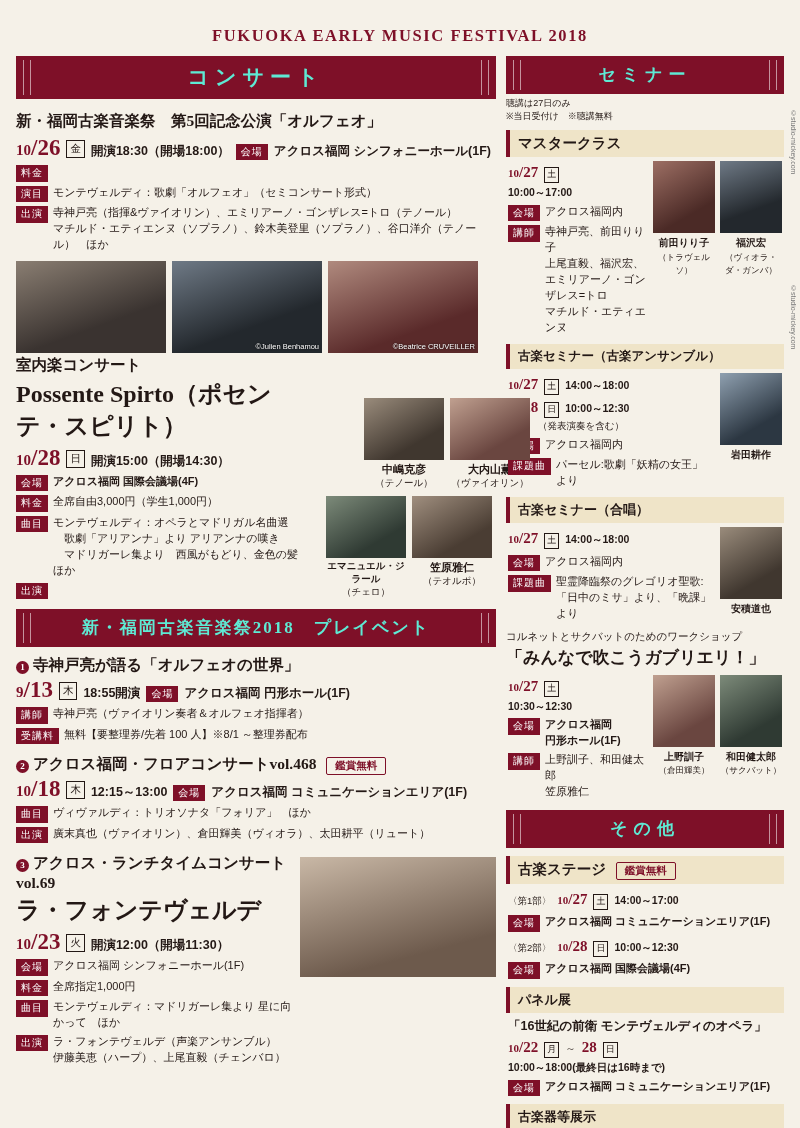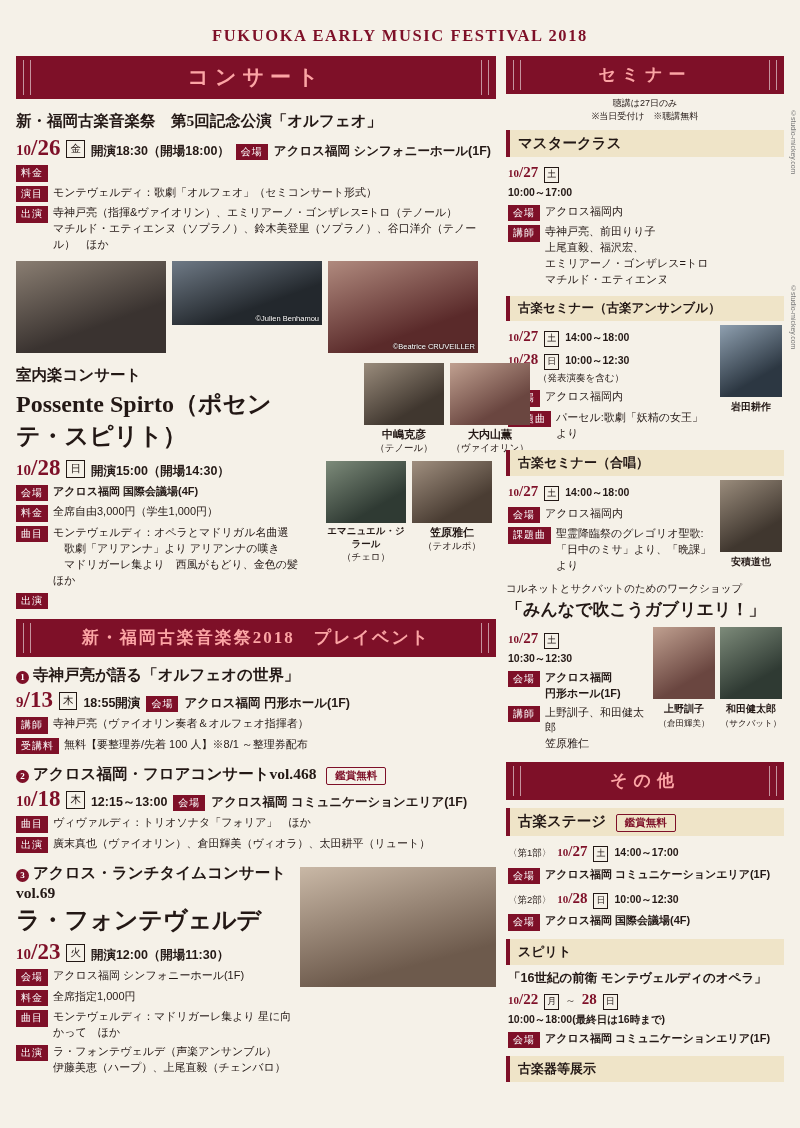--- a/index.html
+++ b/index.html
@@ -22,21 +22,21 @@
     color:#7e1028;
   }
 
   
   .cols { display:flex; padding:0 16px; gap:10px; }
   .col-left { width:480px; }
   .col-right { width:278px; }
 
   
   .banner {
-    background:#7e1028; color:#fca5a5; text-align:center;
+    background:#7e1028; color:#5eead4; text-align:center;
     font-family:"Liberation Serif", serif;
     letter-spacing:6px; font-weight:bold;
     padding:7px 0 8px; position:relative;
   }
   .banner.big { font-size:21px; }
   .banner.mid { font-size:17px; }
   .banner::before, .banner::after {
     content:""; position:absolute; top:4px; bottom:4px; width:6px;
     border-left:1px solid rgba(255,255,255,.55);
     border-right:1px solid rgba(255,255,255,.55);
@@ -95,21 +95,21 @@
   .f3 { background:linear-gradient(160deg,#b08a7e,#5a2a2a 70%); }
   .f4 { background:linear-gradient(150deg,#9a8c7c,#40372f 70%); }
   .f5 { background:linear-gradient(150deg,#c0a090,#6a4640 70%); }
   .f6 { background:linear-gradient(150deg,#7d8b7a,#2f3a33 70%); }
   .f7 { background:linear-gradient(150deg,#a08f7f,#4a3d33 70%); }
   .f8 { background:linear-gradient(150deg,#9d6f64,#4b2a26 70%); }
   .f9 { background:linear-gradient(150deg,#8fa0b0,#2c3742 70%); }
   .grp { background:linear-gradient(165deg,#c9b8a6,#6d5a4c 75%); }
 
   
-  .r-note { text-align:center; font-size:9px; line-height:1.4; margin:3px 0 4px; }
+  .r-note { text-align:left; font-size:9px; line-height:1.4; margin:3px 0 4px; }
   .r-head {
     background:#efe4c8; border-left:4px solid #7e1028;
     font-size:14.5px; font-weight:bold; padding:4px 8px; margin-top:8px;
     font-family:"Liberation Serif", serif;
   }
   .r-body { font-size:10.5px; line-height:1.55; padding:4px 2px 0; }
   .r-date { color:#7e1028; font-weight:bold; font-size:15px; font-family:"Liberation Serif", serif;}
   .r-date .m { font-size:11px; }
   .r-dow { font-size:9px; border:1px solid #231815; padding:0 2px; }
   .r-photos { display:flex; gap:5px; float:right; margin:0 0 3px 6px;}
@@ -153,30 +153,30 @@
         <div class="tagline">
           <span class="tag">出演</span>
           <span class="tagtext" style="white-space:pre-line">寺神戸亮（指揮&amp;ヴァイオリン）、エミリアーノ・ゴンザレス=トロ（テノール）
 マチルド・エティエンヌ（ソプラノ）、鈴木美登里（ソプラノ）、谷口洋介（テノール）　ほか</span>
         </div>
 
         <div class="photostrip">
           <div class="photo f1" style="width:150px;height:92px;">
             <span class="cap"></span>
           </div>
-          <div class="photo f2" style="width:150px;height:64px;">
+          <div class="photo f2" style="width:150px;height:92px;">
             <span class="cap">©Julien Benhamou</span>
           </div>
           <div class="photo f3" style="width:150px;height:92px;">
             <span class="cap">©Beatrice CRUVEILLER</span>
           </div>
         </div>
       </div>
 
-      <div style="display:flex; gap:12px; margin-top:10px;">
+      <div style="display:flex; gap:12px; align-items:flex-end;">
         <div style="flex:1;">
           <div class="sec-title" style="margin-top:2px;">室内楽コンサート</div>
           <div class="big-title">Possente Spirto（ポセンテ・スピリト）</div>
           <div class="row">
             <span class="date"><span class="m">10</span>/<span>28</span></span>
             <span class="dow">日</span>
             <span class="time">開演15:00（開場14:30）</span>
           </div>
           <div class="tagline">
             <span class="tag">会場</span>
@@ -305,20 +305,32 @@
 
     <div class="col-right">
 
       <div class="banner mid">セミナー</div>
       <div class="r-note" style="white-space:pre-line">聴講は27日のみ
 ※当日受付け　※聴講無料</div>
 
       <div>
         <div class="r-head">マスタークラス</div>
         <div class="r-body">
+          <div class="r-photos">
+            <div class="r-ph">
+              <div class="img f8"></div>
+              <div class="nm">前田りり子</div>
+              <div class="rl">（トラヴェルソ）</div>
+            </div>
+            <div class="r-ph">
+              <div class="img f2"></div>
+              <div class="nm">福沢宏</div>
+              <div class="rl">（ヴィオラ・ダ・ガンバ）</div>
+            </div>
+          </div>
           <div class="row">
             <span class="r-date"><span class="m">10</span>/<span>27</span></span>
             <span class="r-dow">土</span>
           </div>
           <div style="font-weight:bold">10:00～17:00</div>
           <div class="tagline">
             <span class="tag">会場</span>
             <span class="tagtext">アクロス福岡内</span>
           </div>
           <div class="tagline">
@@ -447,21 +459,21 @@
             <span style="font-weight:bold">10:00～12:30</span>
           </div>
           <div class="tagline">
             <span class="tag">会場</span>
             <span class="tagtext" style="font-weight:bold">アクロス福岡 国際会議場(4F)</span>
           </div>
         </div>
       </div>
 
       <div>
-        <div class="r-head" style="font-size:13px">スピリト</div>
+        <div class="r-head" style="font-size:13px">パネル展</div>
         <div class="r-body">
           <div style="font-size:12.5px;font-weight:bold">「16世紀の前衛 モンテヴェルディのオペラ」</div>
           <div class="row">
             <span class="r-date"><span class="m">10</span>/<span>22</span></span>
             <span class="r-dow">月</span>
             <span>～</span>
             <span class="r-date">28</span>
             <span class="r-dow">日</span>
           </div>
           <div style="font-weight:bold">10:00～18:00(最終日は16時まで)</div>

